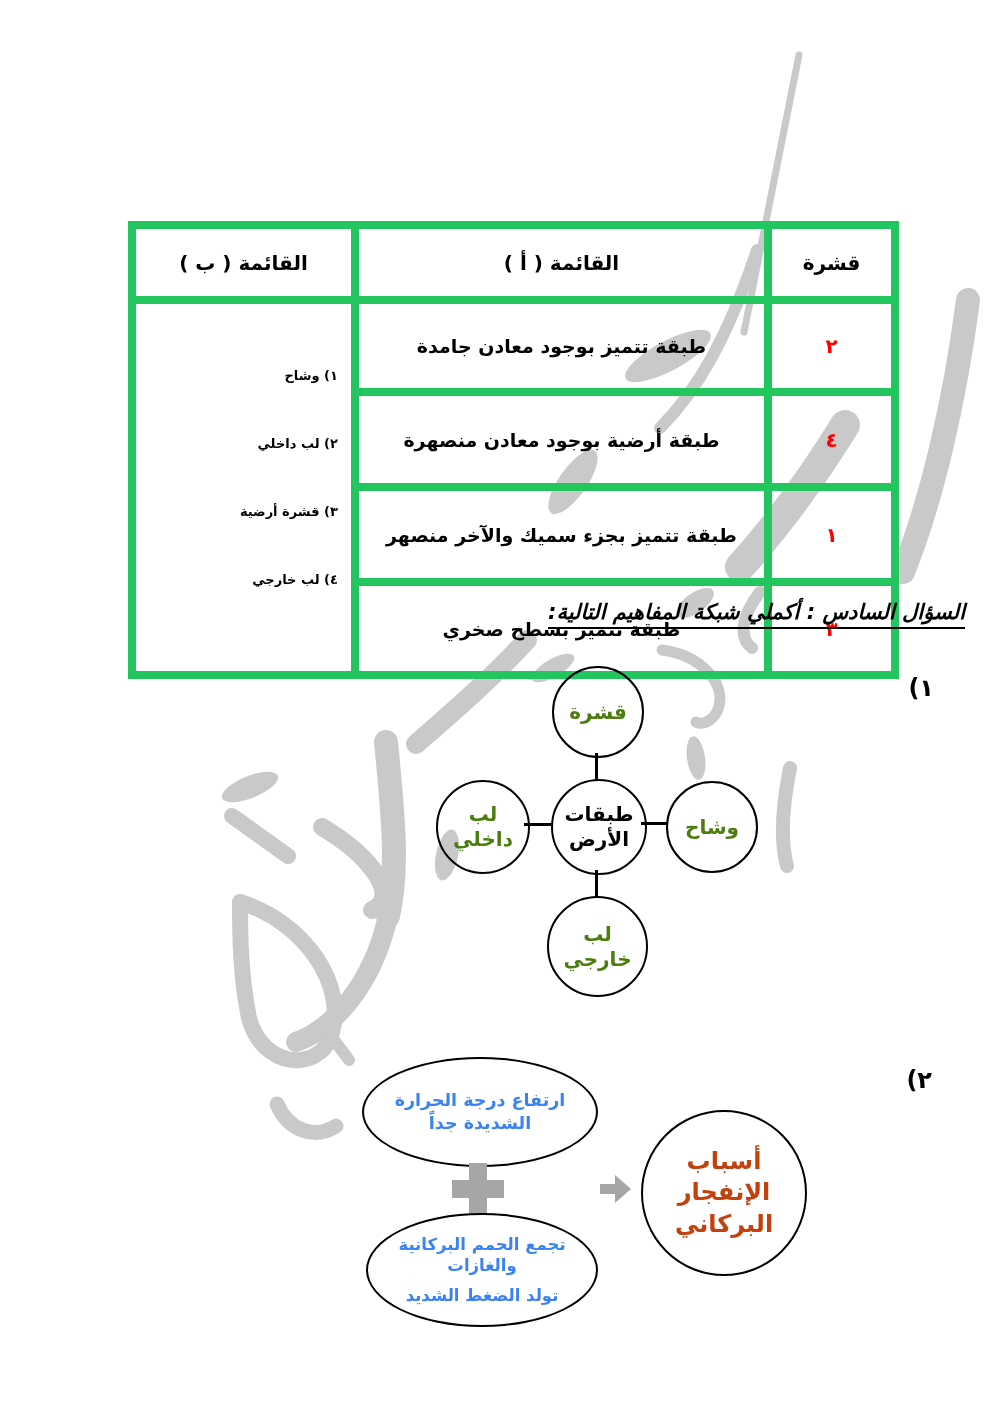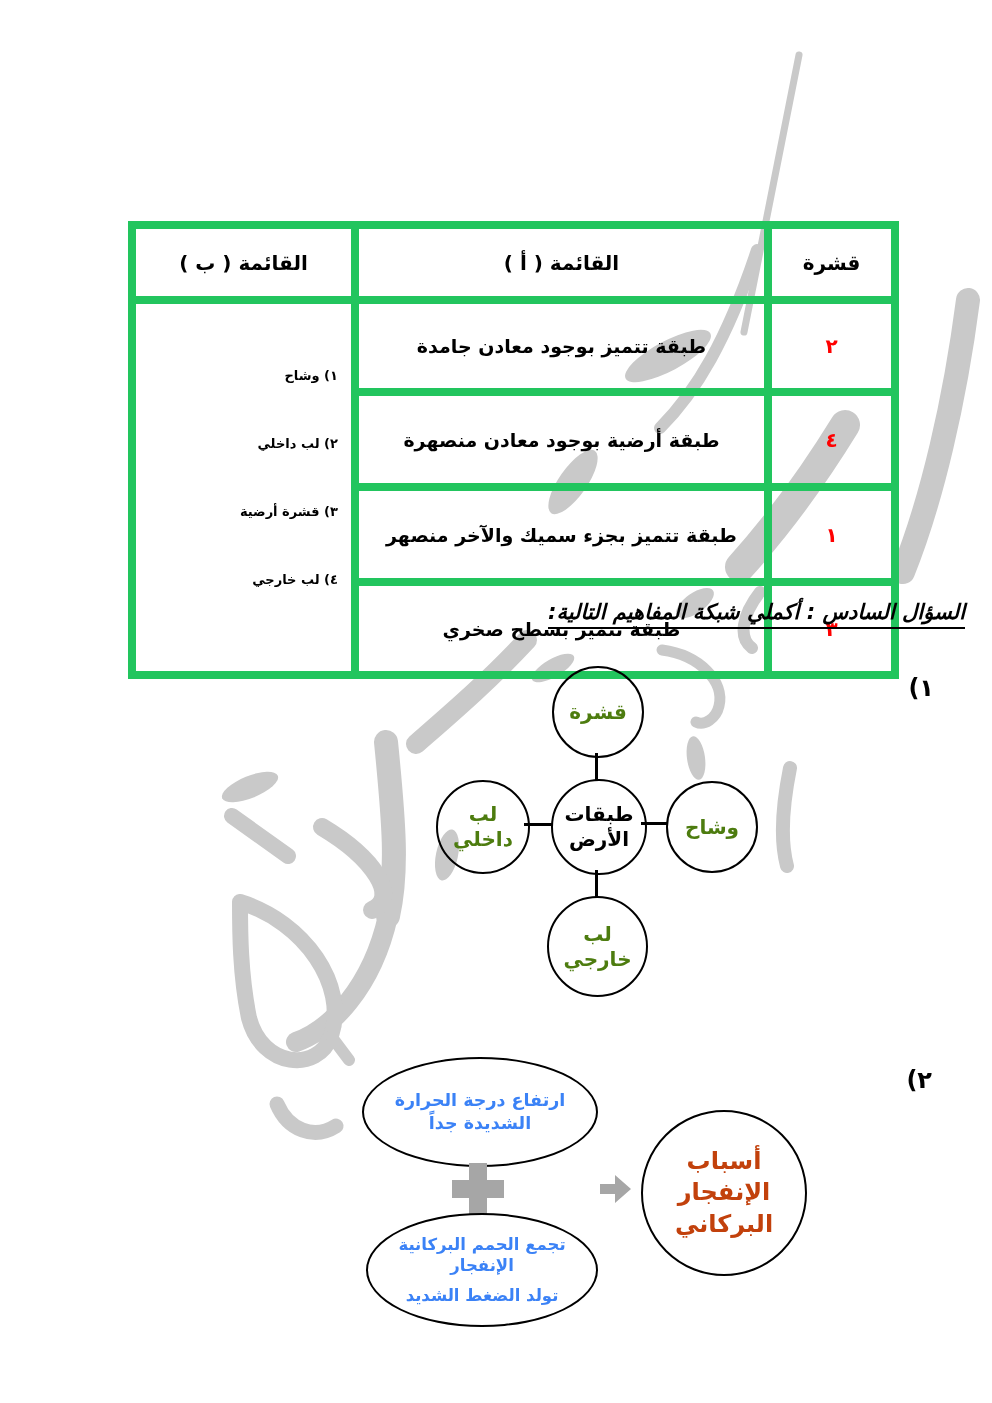--- a/index.html
+++ b/index.html
@@ -173,21 +173,21 @@
   <div class="ellipse e1">
     <span>ارتفاع درجة الحرارة الشديدة جداً</span>
   </div>
 
   <div class="plus-icon">
     <div class="ph"></div>
     <div class="pv"></div>
   </div>
 
   <div class="ellipse e2">
-    <span>تجمع الحمم البركانية الإنفجار</span>
+    <span>تجمع الحمم البركانية والغازات</span>
     <span class="second">تولد الضغط الشديد</span>
   </div>
 
   <svg class="arrow-icon" width="32" height="30" viewBox="0 0 32 30">
     <polygon points="0,10 15,10 15,1 31,15 15,29 15,20 0,20" fill="#a6a6a6"></polygon>
   </svg>
 
   <div class="circle result-circle">
     <span>أسباب الإنفجار البركاني</span>
   </div>

